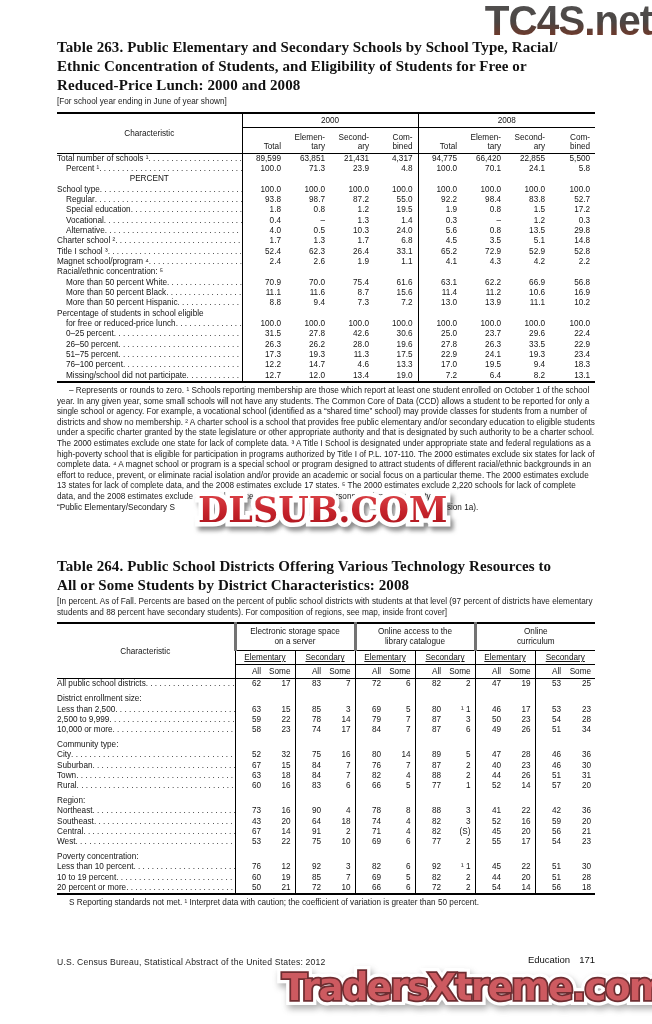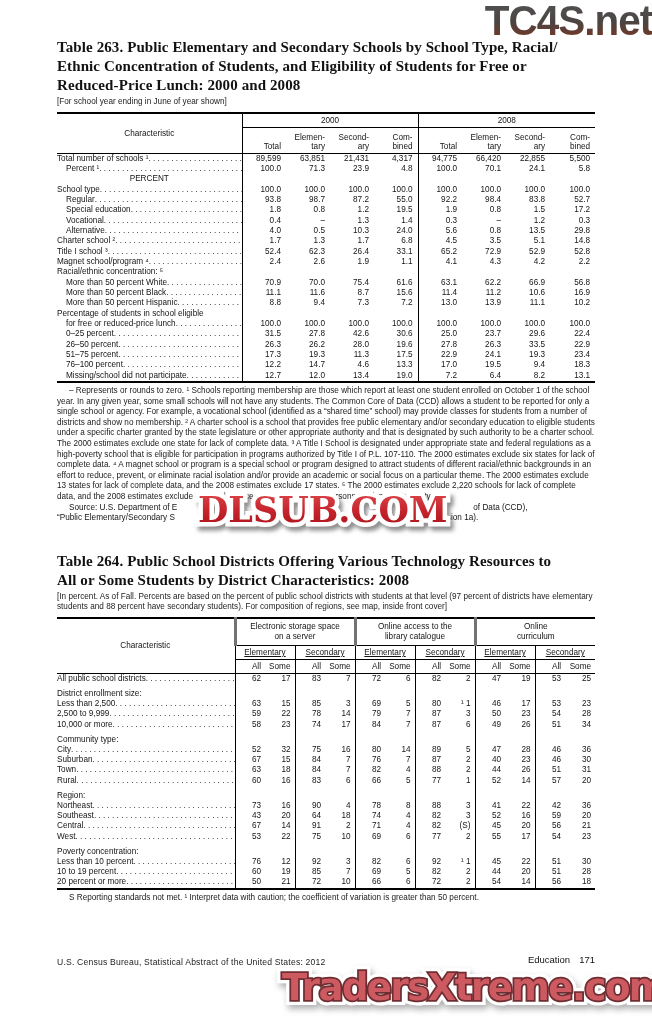--- a/index.html
+++ b/index.html
@@ -48,21 +48,21 @@
   #t264 .num{padding-right:4px !important;}
   #t264 tr.s-g td{padding-top:5px;}
 
   
   .fnote{font-size:8.2px;line-height:10.6px;color:#1a1a1a;margin:3px 0 0 0;text-indent:12px;text-align:left;}
   .src-line{font-size:8.2px;line-height:10.6px;white-space:nowrap;}
   .src-line.ind{padding-left:12px;}
   .gap1{display:inline-block;width:296px;}
   .gap2{display:inline-block;width:272px;}
 
-  .t264-block{margin-top:28px;}
+  .t264-block{margin-top:44px;}
 
   
   .edu-line{position:absolute;top:954px;right:57px;font-size:9.5px;color:#111;}
   .edu-line .pg{margin-left:9px;}
   .imprint{position:absolute;top:957px;left:57px;font-size:8.6px;color:#222;letter-spacing:.2px;}
 
   
   .wm{position:absolute;white-space:nowrap;pointer-events:none;}
   .wm-top{top:-4px;right:0px;font-family:"Liberation Sans",sans-serif;font-weight:bold;
           font-size:43px;letter-spacing:-1px;transform:scaleX(.94);transform-origin:right top;
@@ -502,23 +502,20 @@
               <td class="num">7.2</td>
               <td class="num">6.4</td>
               <td class="num">8.2</td>
               <td class="num">13.1</td>
             </tr>
           </tbody>
       </table>
 
       <p class="fnote">– Represents or rounds to zero. ¹ Schools reporting membership are those which report at least one student enrolled on October 1 of the school year. In any given year, some small schools will not have any students. The Common Core of Data (CCD) allows a student to be reported for only a single school or agency. For example, a vocational school (identified as a “shared time” school) may provide classes for students from a number of districts and show no membership. ² A charter school is a school that provides free public elementary and/or secondary education to eligible students under a specific charter granted by the state legislature or other appropriate authority and that is designated by such authority to be a charter school. The 2000 estimates exclude one state for lack of complete data. ³ A Title I School is designated under appropriate state and federal regulations as a high-poverty school that is eligible for participation in programs authorized by Title I of P.L. 107-110. The 2000 estimates exclude six states for lack of complete data. ⁴ A magnet school or program is a special school or program designed to attract students of different racial/ethnic backgrounds in an effort to reduce, prevent, or eliminate racial isolation and/or provide an academic or social focus on a particular theme. The 2000 estimates exclude 13 states for lack of complete data, and the 2008 estimates exclude 17 states. ⁵ The 2000 estimates exclude 2,220 schools for lack of complete data, and the 2008 estimates exclude 3 schools. Race categories exclude persons of Hispanic ethnicity.</p>
 
-      <div class="src-line ind">
-        <span>Source: U.S. Department of E</span><span class="gap1"></span><span>of Data (CCD),</span>
-      </div>
       <div class="src-line">
         <span>“Public Elementary/Secondary S</span><span class="gap2"></span><span>sion 1a).</span>
       </div>
     </div>
 
     <div class="t264-block">
       <div class="tbl-title">
         <div>Table 264. Public School Districts Offering Various Technology Resources to</div>
         <div>All or Some Students by District Characteristics: 2008</div>
       </div>

